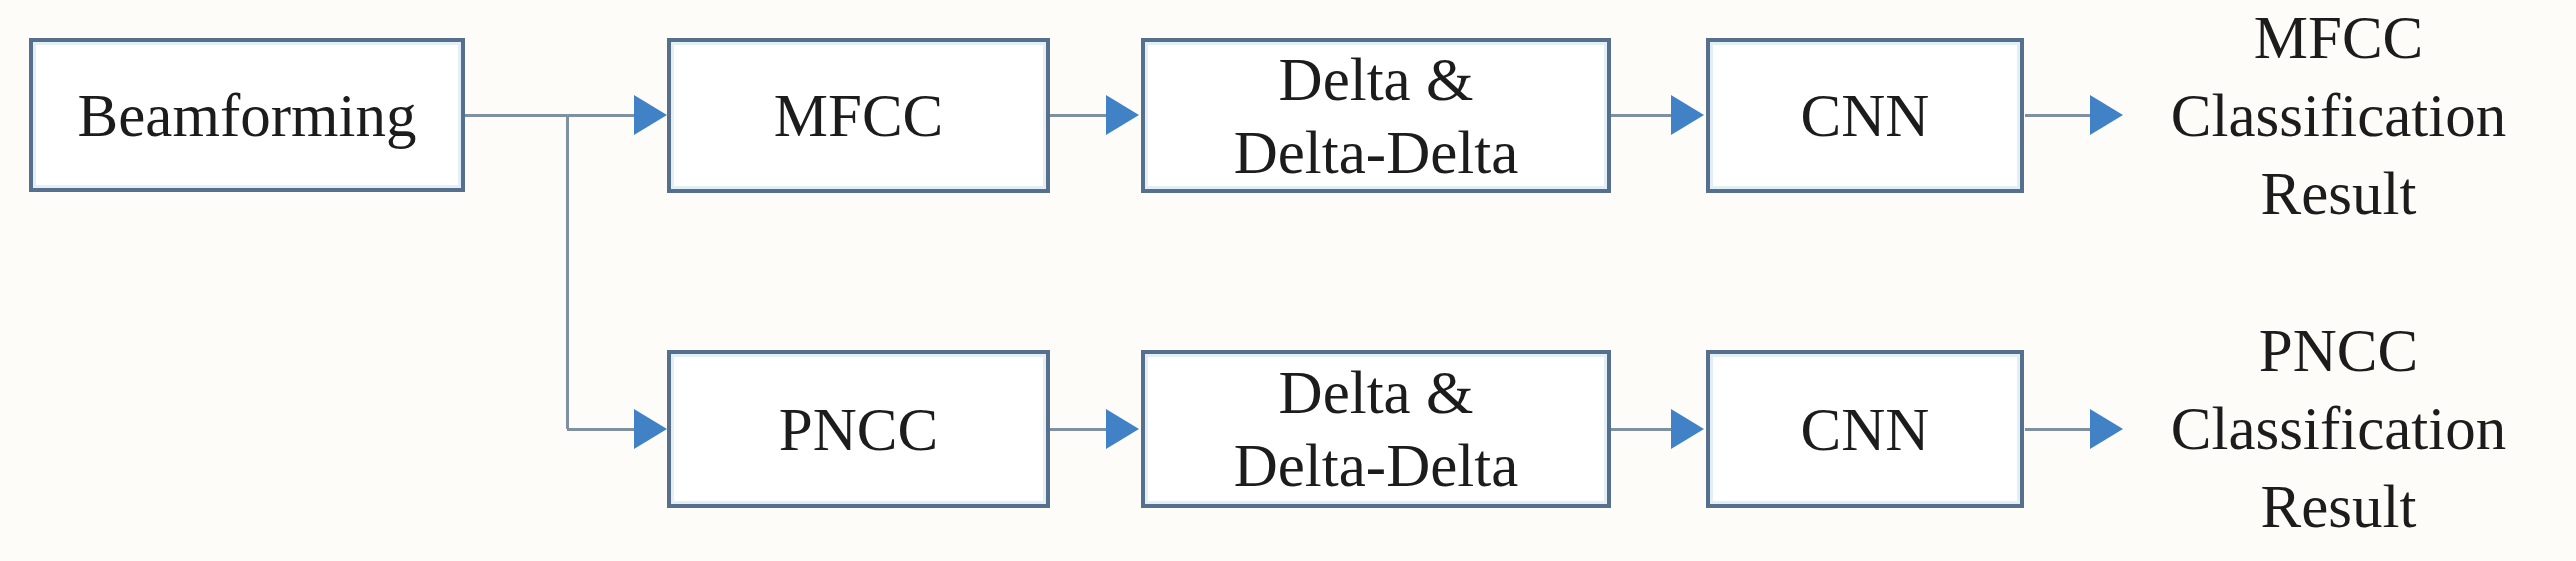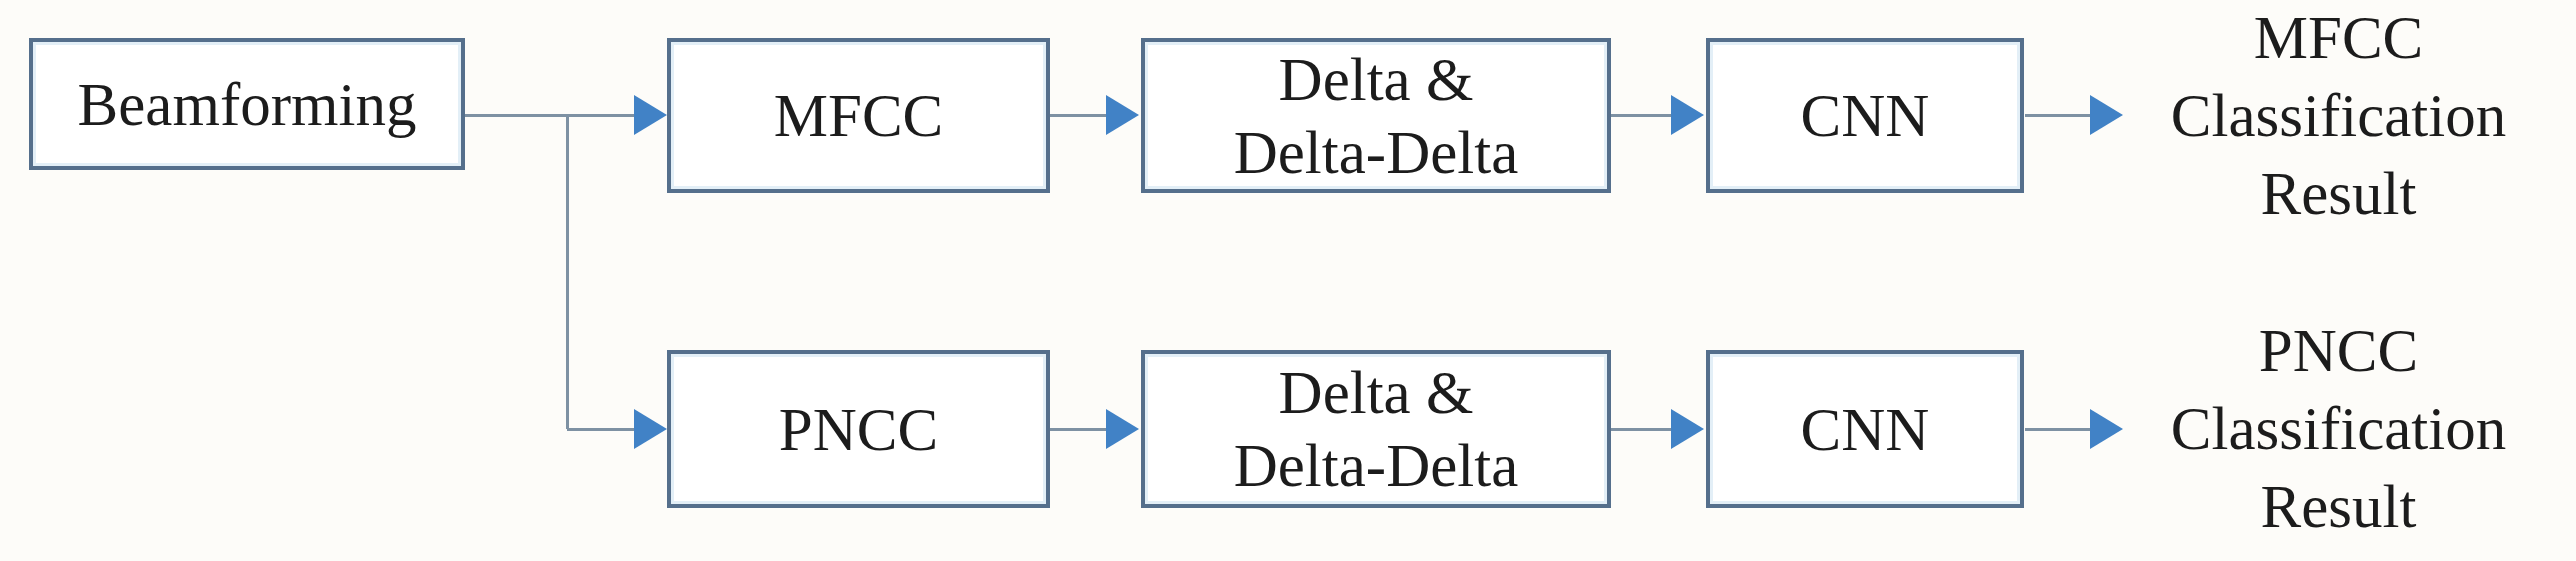--- a/index.html
+++ b/index.html
@@ -46,21 +46,21 @@
   }
   .result-text {
     position: absolute;
     width: 425px;
     font-size: 61px;
     line-height: 78px;
     text-align: center;
     white-space: pre-line;
   }
   
-  #box-beamforming { left: 29px;   top: 38px;  width: 436px; height: 132px; }
+  #box-beamforming { left: 29px;   top: 38px;  width: 436px; height: 154px; }
   #box-mfcc        { left: 667px;  top: 38px;  width: 383px; height: 155px; }
   #box-delta-top   { left: 1141px; top: 38px;  width: 470px; height: 155px; }
   #box-cnn-top     { left: 1706px; top: 38px;  width: 318px; height: 155px; }
   #box-pncc        { left: 667px;  top: 350px; width: 383px; height: 158px; }
   #box-delta-bot   { left: 1141px; top: 350px; width: 470px; height: 158px; }
   #box-cnn-bot     { left: 1706px; top: 350px; width: 318px; height: 158px; }
 
   #line-beam-out   { left: 465px;  top: 114px; width: 174px; }
   #line-branch-v   { left: 566px;  top: 115px; height: 314px; }
   #line-branch-pncc{ left: 567px;  top: 428px; width: 72px; }

